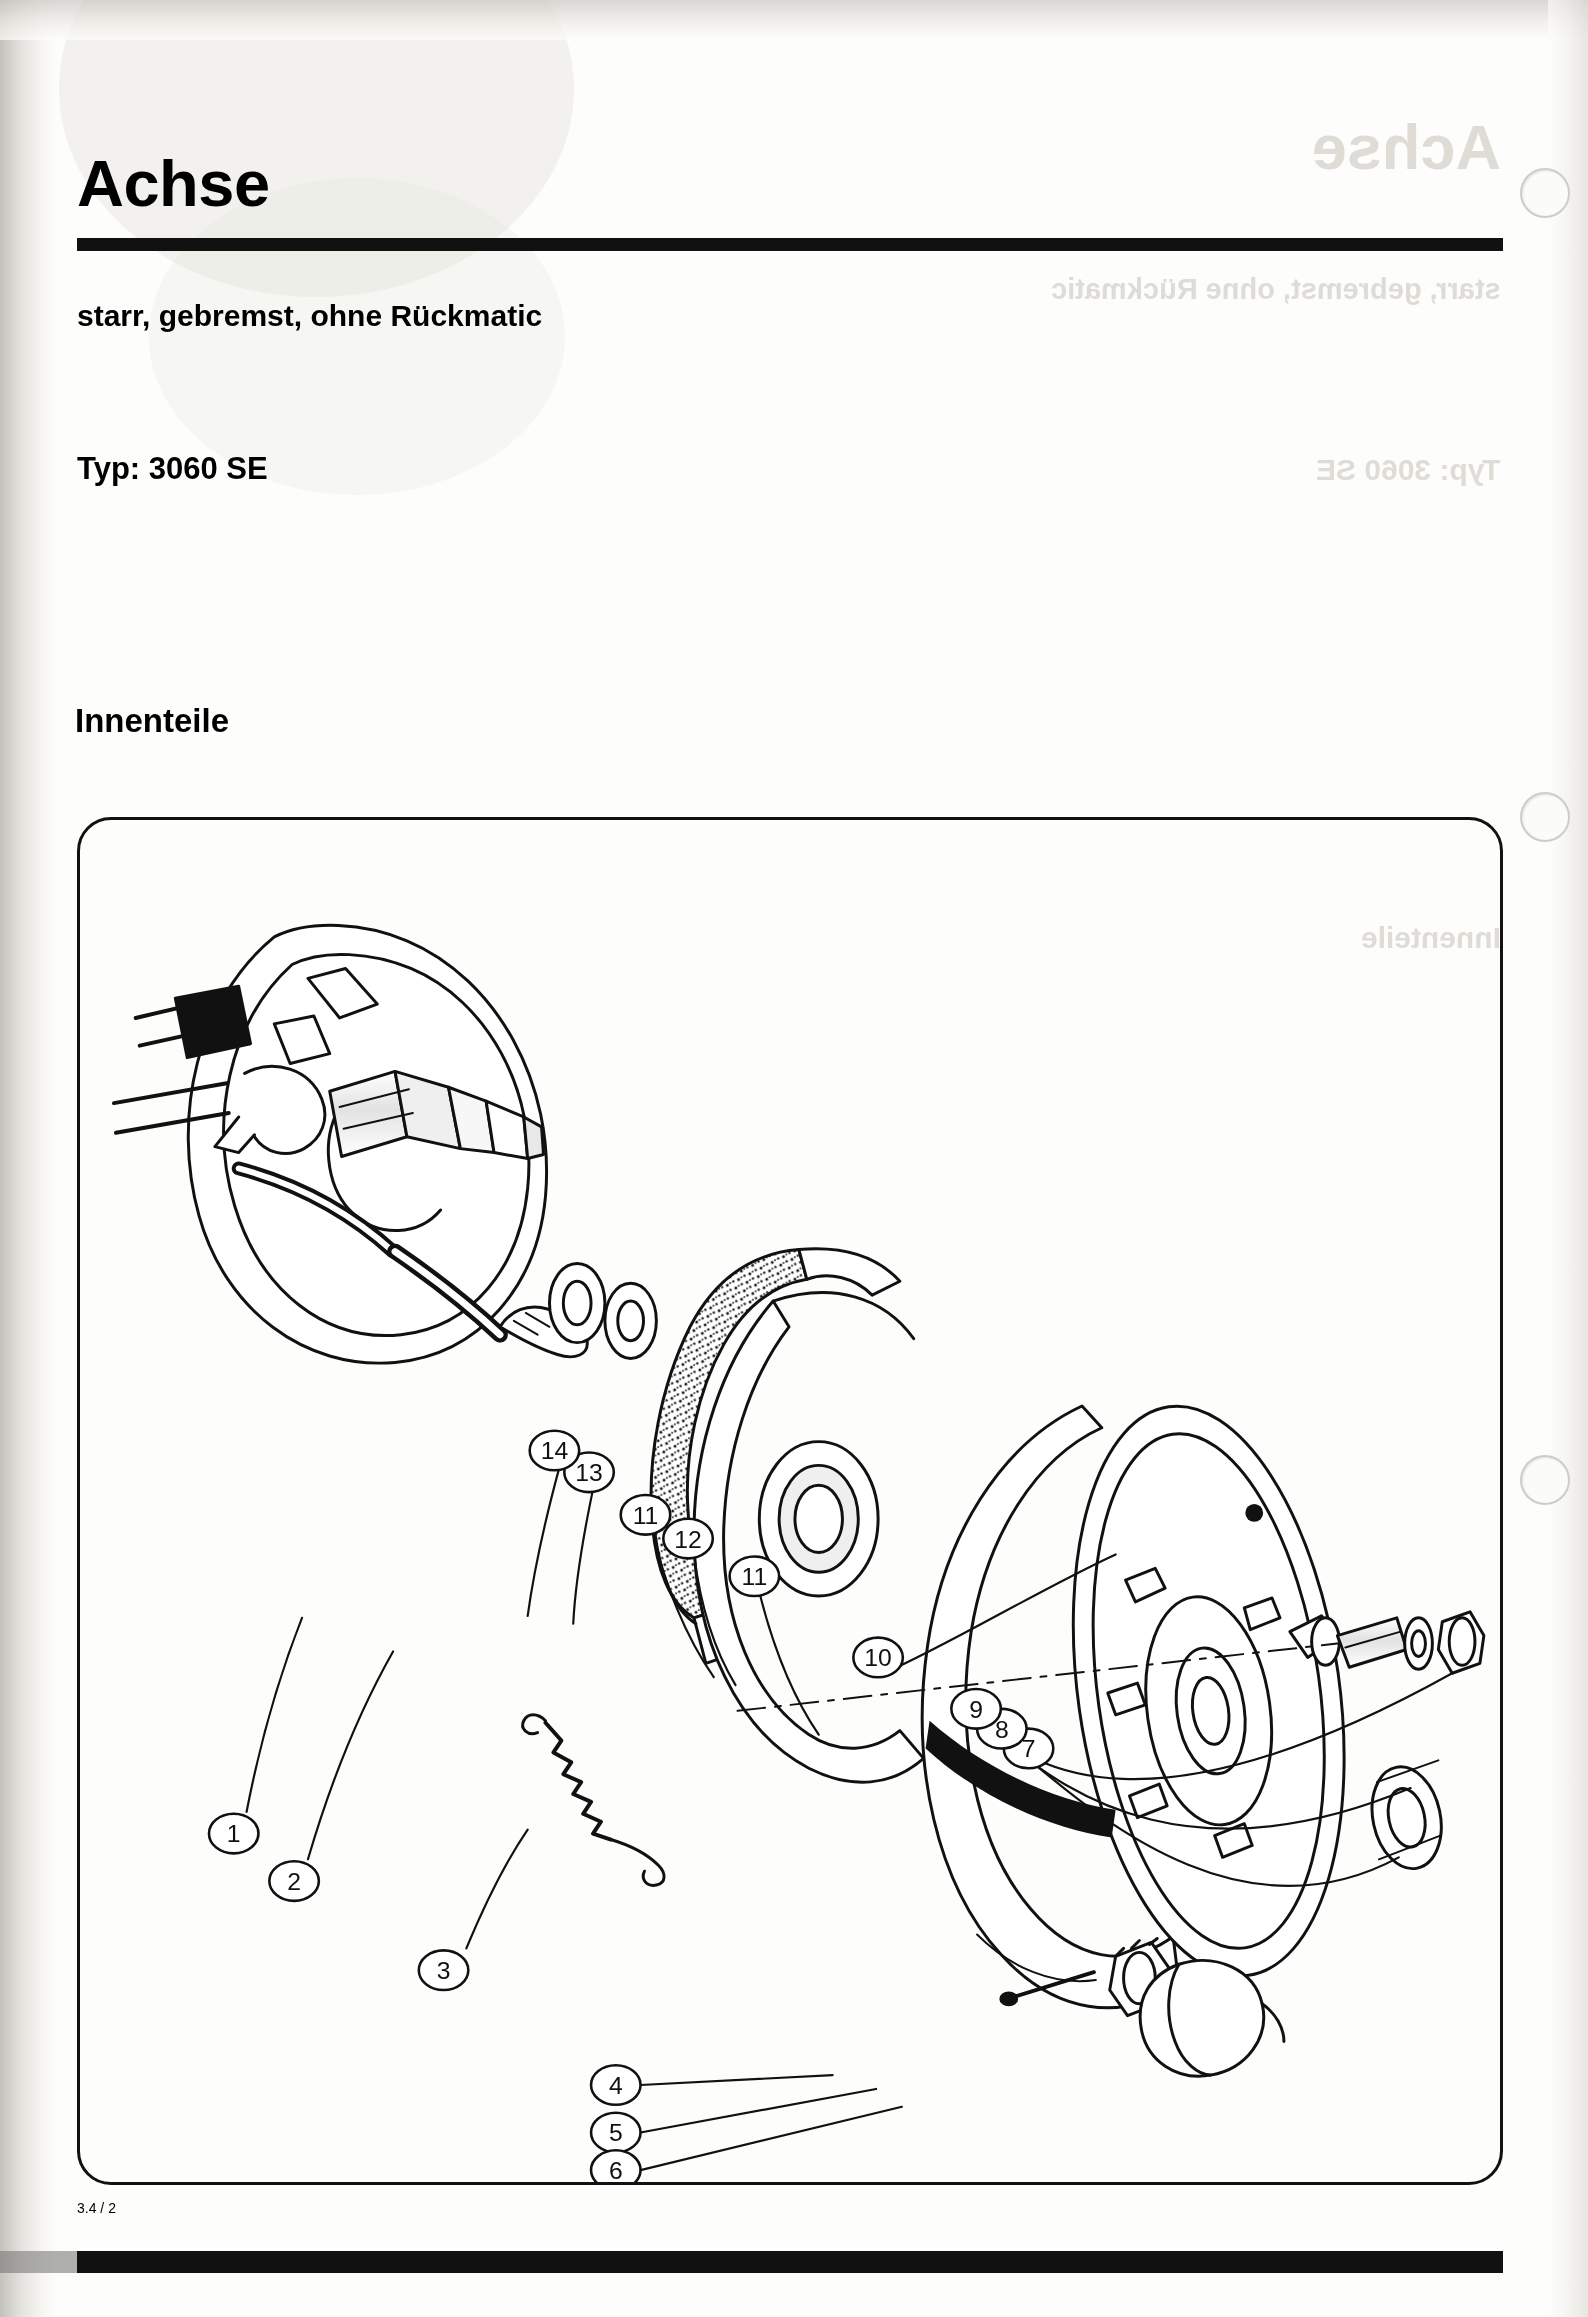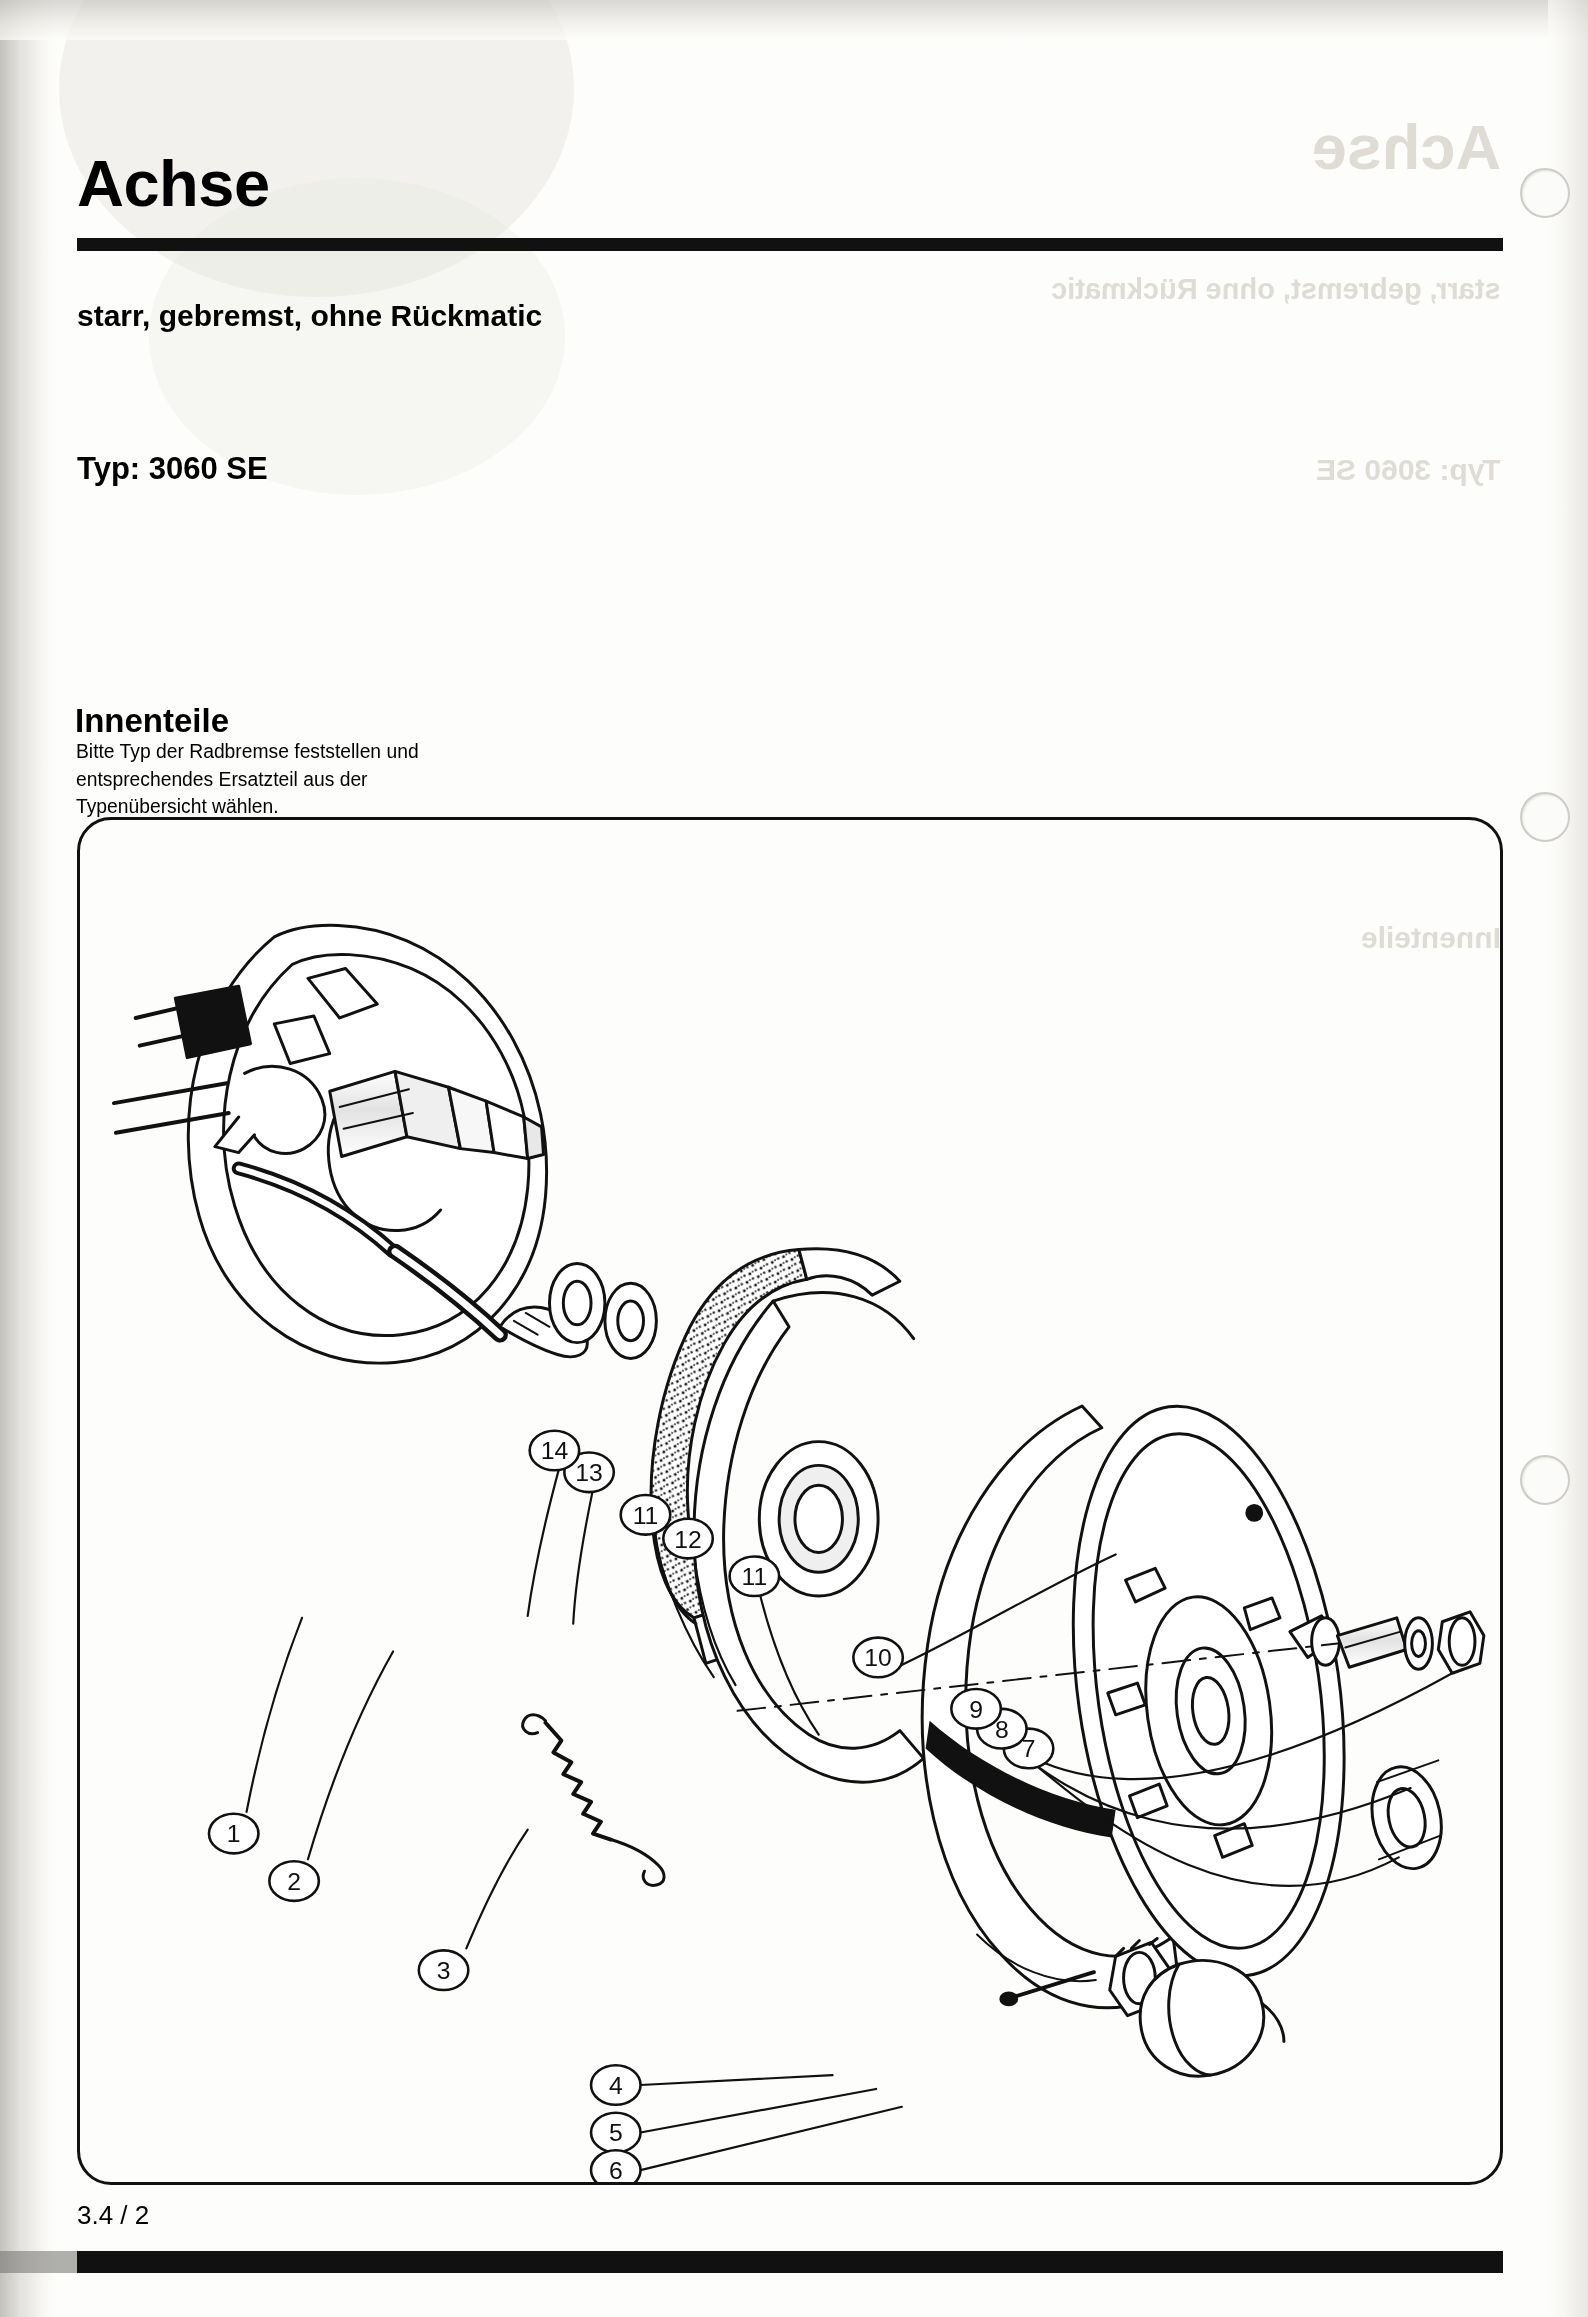--- a/index.html
+++ b/index.html
@@ -140,21 +140,21 @@
     background: transparent;
     overflow: hidden;
   }
   .figure svg { display: block; }
 
   
   .folio {
     position: absolute;
     left: 77px;
     top: 2200px;
-    font-size: 26px;
+    font-size: 14px;
   }
   .footer-bar {
     position: absolute;
     left: 77px;
     top: 2251px;
     width: 1426px;
     height: 22px;
     background: #111111;
   }
   .footer-bar-left {
@@ -187,21 +187,20 @@
   <div class="punch" style="top:168px;"></div>
   <div class="punch" style="top:792px;"></div>
   <div class="punch" style="top:1455px;"></div>
 
   <h1 class="title">Achse</h1>
   <div class="rule"></div>
   <h2 class="subtitle">starr, gebremst, ohne Rückmatic</h2>
   <div class="typ">Typ: 3060 SE</div>
 
   <h3 class="section-heading">Innenteile</h3>
-  <p class="note">Bitte Typ der Radbremse feststellen und entsprechendes Ersatzteil aus der Typenübersicht wählen.</p>
 
   <div class="figure">
     <svg width="1420" height="1362" viewBox="0 0 1434 1376" xmlns="http://www.w3.org/2000/svg">
       <defs>
         <pattern id="lining" width="9" height="9" patternUnits="userSpaceOnUse" patternTransform="rotate(18)">
           <rect width="9" height="9" fill="#ffffff"></rect>
           <circle cx="2" cy="2" r="1.5" fill="#1a1a1a"></circle>
           <circle cx="6.5" cy="5.5" r="1.2" fill="#1a1a1a"></circle>
           <circle cx="4" cy="8" r="1" fill="#333"></circle>
         </pattern>

